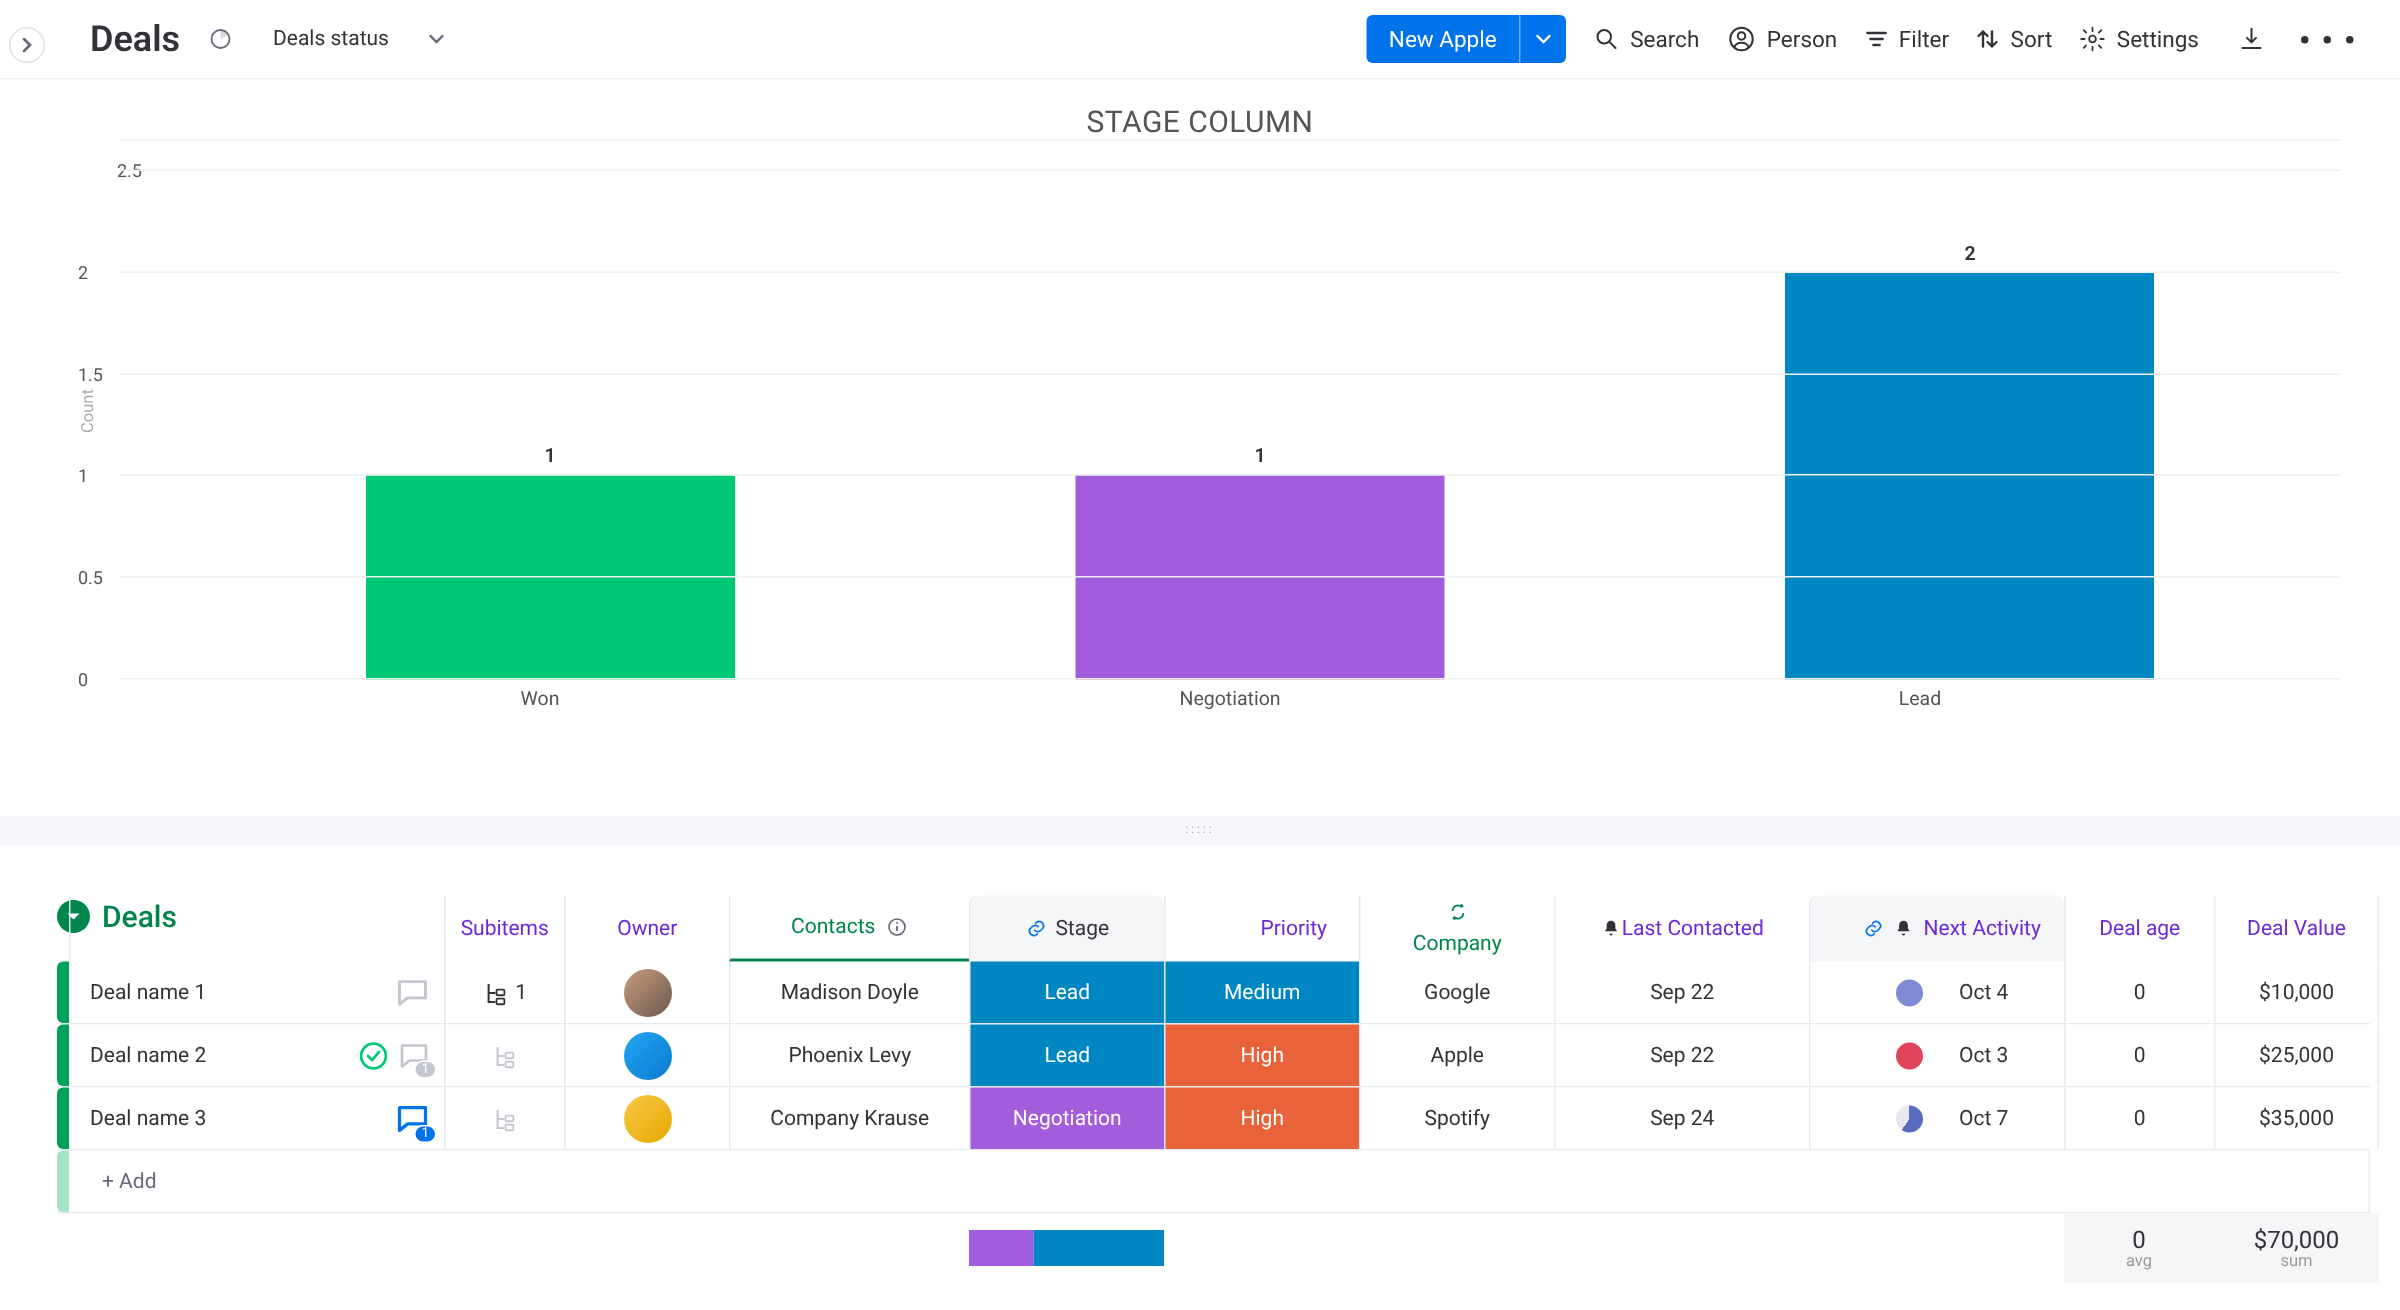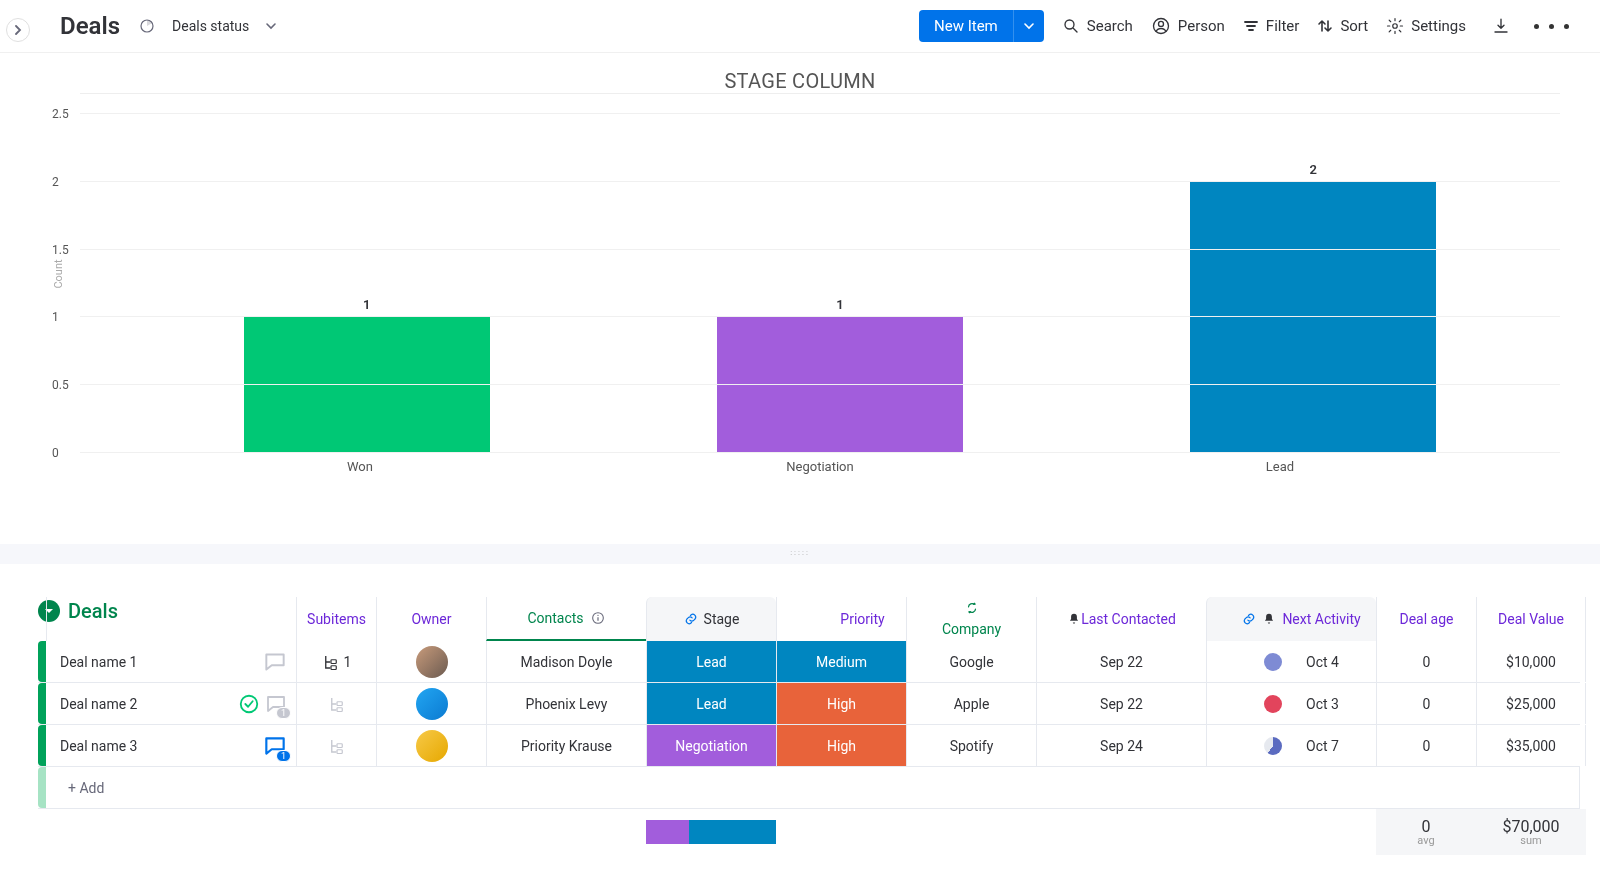--- a/index.html
+++ b/index.html
@@ -26,21 +26,21 @@
     z-index: 5;
   }
 
   
   .topbar {
     display:flex; align-items:center; padding: 10px 30px 10px 60px;
     border-bottom:1px solid #f0f0f0;
     gap:18px;
   }
   .page-title { font-size:24px; font-weight:600; }
-  .view-chip { display:flex; align-items:center; gap:16px; color:#323338; cursor:pointer;}
+  .view-chip { display:flex; align-items:center; gap:26px; color:#323338; cursor:pointer;}
   .spacer { flex:1 }
   .newitem { display:flex; align-items:stretch; }
   .newitem .lbl { background:#0073ea; color:#fff; padding:7px 15px; border-radius:4px 0 0 4px; font-size:15px;}
   .newitem .dd { background:#0073ea; color:#fff; padding:7px 10px; border-left:1px solid #3390ee; border-radius:0 4px 4px 0; display:flex;align-items:center;}
   .tb-item { display:flex; align-items:center; gap:7px; color:#323338; cursor:pointer; font-size:15px;}
   .more-dots span{ display:inline-block; width:5px; height:5px; border-radius:50%; background:#333; margin:0 1.5px;}
 
   
   .chart-wrap { padding: 10px 40px 0 40px; }
   .chart-title { text-align:center; font-size:20px; letter-spacing:0.3px; color:#555; margin-top:6px;}
@@ -136,21 +136,21 @@
           <circle cx="12" cy="12" r="8" fill="none" stroke="#676879" stroke-width="1.6"></circle>
           <path d="M12 4 A8 8 0 0 1 19 8 L12 12 Z" fill="#676879" opacity="0.25"></path>
         </svg>
       <span>Deals status</span>
       <svg width="12" height="12" viewBox="0 0 12 12">
           <path d="M2 4 L6 8 L10 4" stroke="#676879" stroke-width="1.6" fill="none" stroke-linecap="round"></path>
         </svg>
     </div>
     <div class="spacer"></div>
     <div class="newitem">
-      <div class="lbl">New Item</div>
+      <div class="lbl">New Apple</div>
       <div class="dd">
         <svg width="10" height="10" viewBox="0 0 10 10">
             <path d="M1 3 L5 7 L9 3" stroke="#fff" stroke-width="1.6" fill="none" stroke-linecap="round"></path>
           </svg>
       </div>
     </div>
     <div class="tb-item">
       <svg width="18" height="18" viewBox="0 0 24 24">
           <circle cx="10" cy="10" r="6" fill="none" stroke="#323338" stroke-width="1.8"></circle>
           <line x1="15" y1="15" x2="20" y2="20" stroke="#323338" stroke-width="1.8" stroke-linecap="round"></line>
@@ -203,21 +203,21 @@
   <div class="chart-wrap">
     <div class="chart-title">STAGE COLUMN</div>
     <div class="chart-area">
       <div class="ylabel">Count</div>
       <div id="yticks">
           <div class="ytick" style="bottom: 0px;">0</div>
           <div class="ytick" style="bottom: 67.8px; margin-top: 27px;">0.5</div>
           <div class="ytick" style="bottom: 135.6px;">1</div>
           <div class="ytick" style="bottom: 203.4px;">1.5</div>
           <div class="ytick" style="bottom: 271.2px;">2</div>
-          <div class="ytick" style="bottom: 339px;">2.5</div>
+          <div class="ytick" style="bottom: 339px; margin-left: 26px;">2.5</div>
         </div>
       <div class="bars-row" id="bars-row" style="height: 339px;">
           <div class="bar-slot">
             <div class="bar" style="height: 135.6px; background: rgb(0, 200, 117);">
               <div class="bar-lbl">1</div>
             </div>
           </div>
           <div class="bar-slot">
             <div class="bar" style="height: 135.6px; background: rgb(162, 93, 220);">
               <div class="bar-lbl">1</div>
@@ -407,21 +407,21 @@
             <div class="cell col-sub">
               <svg width="18" height="18" viewBox="0 0 24 24">
                 <path d="M5 4v8h6M5 4v16h6" fill="none" stroke="#c5c7d0" stroke-width="1.8"></path>
                 <rect x="12" y="9" width="7" height="5" rx="1" fill="none" stroke="#c5c7d0" stroke-width="1.6"></rect>
                 <rect x="12" y="17" width="7" height="5" rx="1" fill="none" stroke="#c5c7d0" stroke-width="1.6"></rect>
               </svg>
             </div>
             <div class="cell col-own">
               <span class="avatar" style="background:linear-gradient(135deg,#f7c948,#e6a800);"></span>
             </div>
-            <div class="cell col-contacts">Priority Krause</div>
+            <div class="cell col-contacts">Company Krause</div>
             <div class="cell col-stage" style="padding: 0px;">
               <div class="pill pill-neg">Negotiation</div>
             </div>
             <div class="cell col-prio" style="padding: 0px;">
               <div class="pill pill-high">High</div>
             </div>
             <div class="cell col-company">Spotify</div>
             <div class="cell col-last">Sep 24</div>
             <div class="cell col-next">
               <span class="status-dot" style="background:#5b6bc0; background:conic-gradient(#5b6bc0 0 60%, #e6e9ef 60% 100%); margin-right:24px;"></span>

